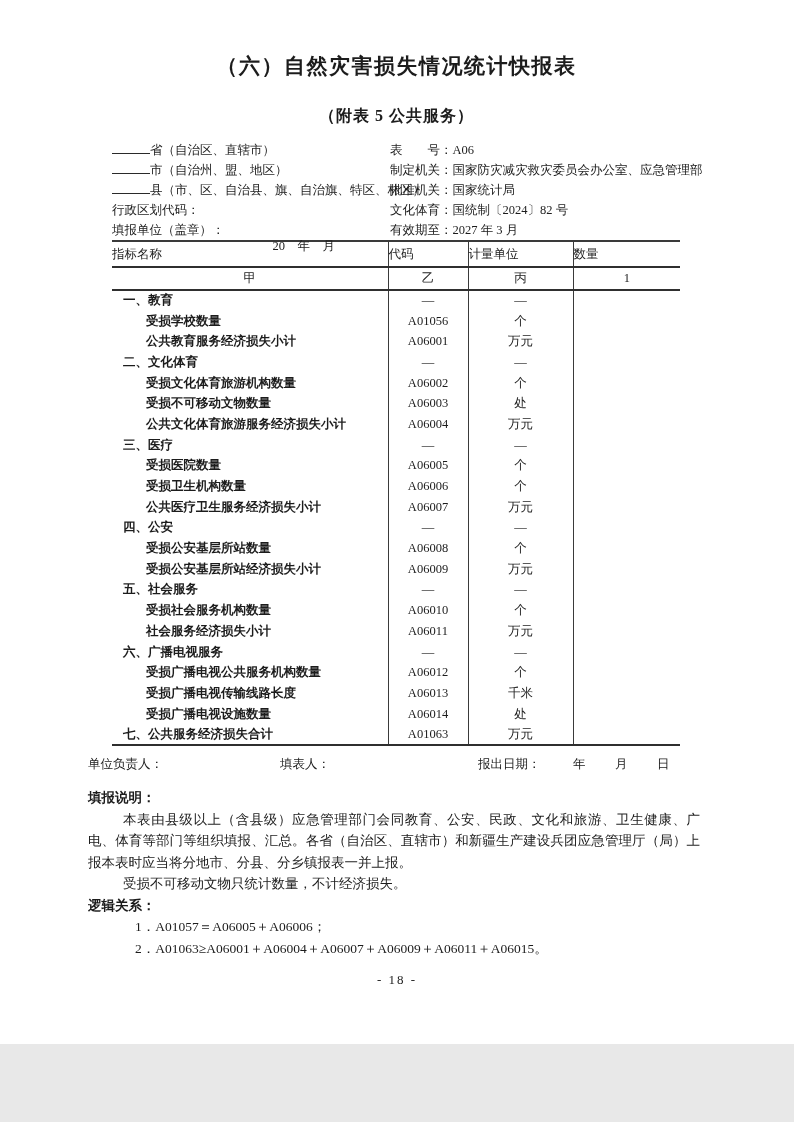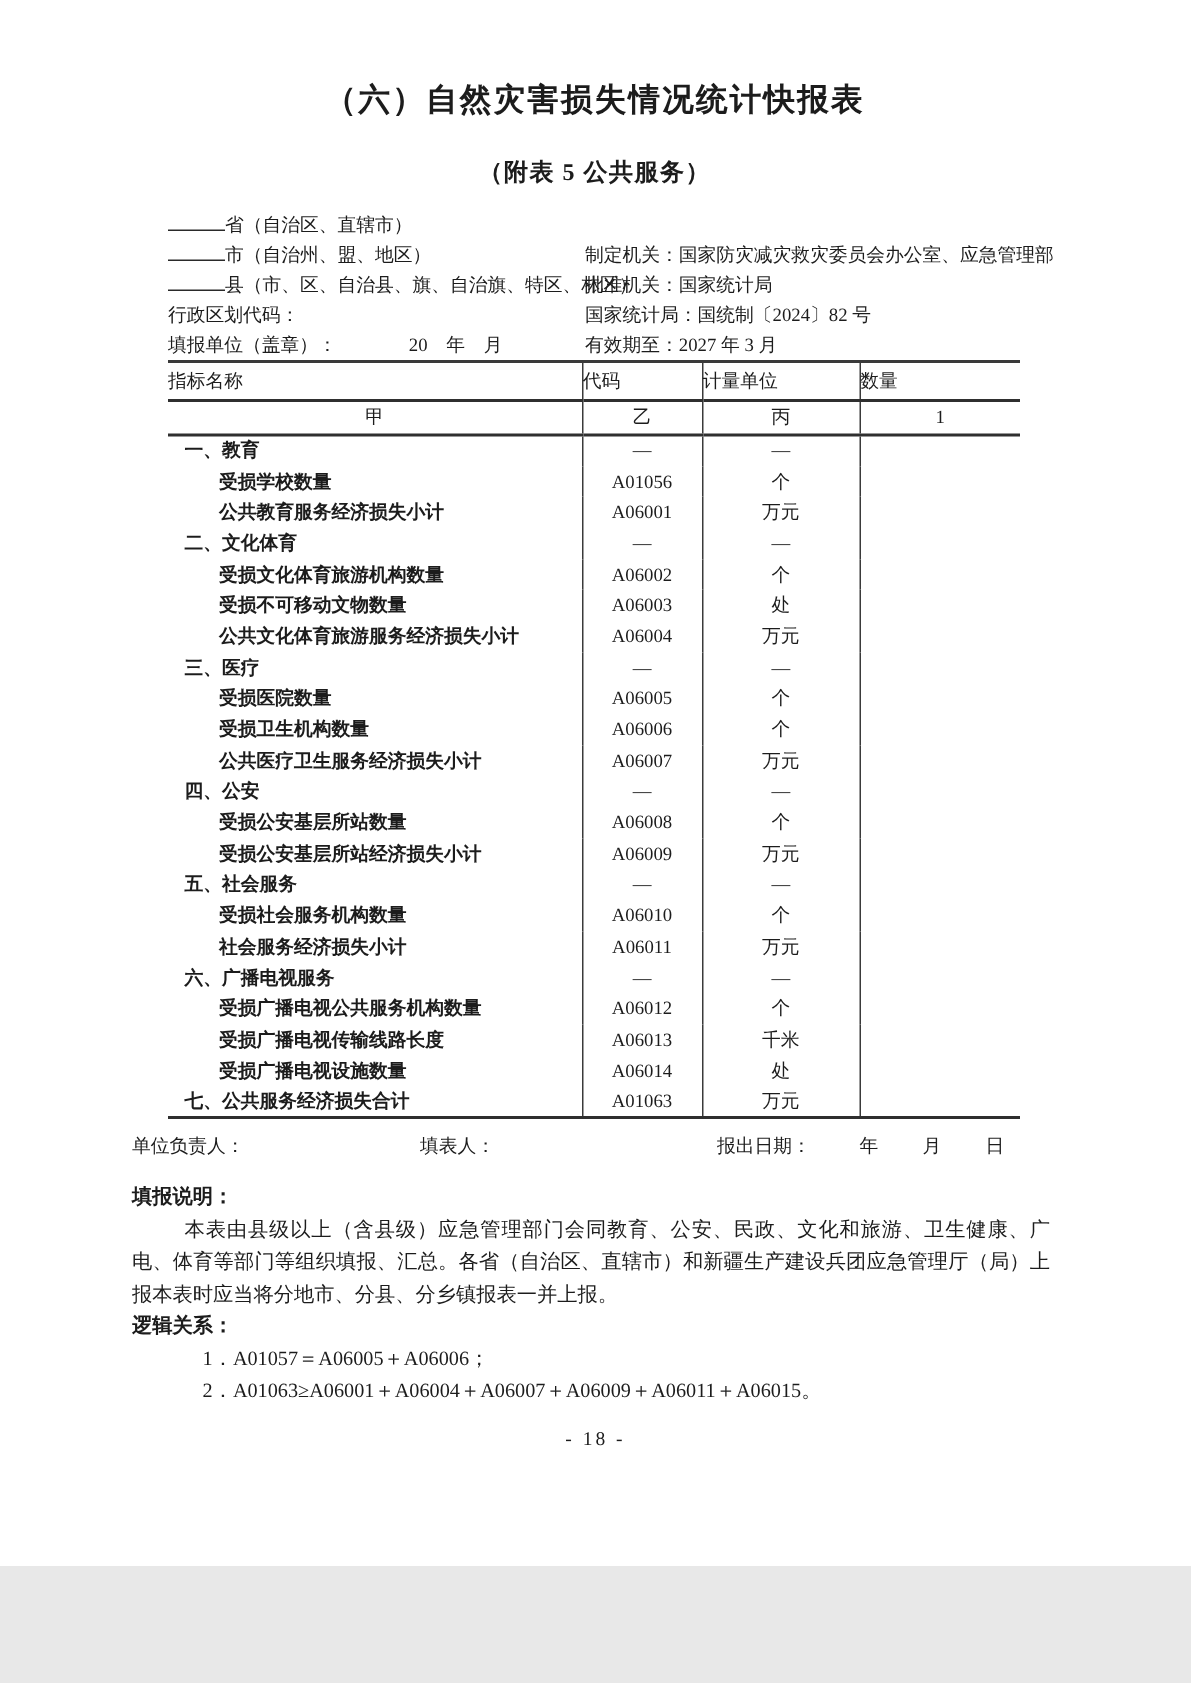--- a/index.html
+++ b/index.html
@@ -36,21 +36,21 @@
   .meta-left {
     width: 305px; padding-left: 27px;
     position: relative; flex: none;
     white-space: nowrap;
   }
   .blank-line {
     display: inline-block; width: 38px; height: 12px;
     border-bottom: 1px solid #2a2a2a;
     vertical-align: baseline;
   }
-  .meta-date { position: absolute; right: 55px; top: 0; }
+  .meta-date { position: absolute; right: 55px; top: 16px; }
   .meta-right { flex: 1; white-space: nowrap; }
 
   
   table.report {
     margin-left: 27px;
     width: 568px;
     border-collapse: collapse;
     table-layout: fixed;
     font-size: 12.5px;
     border-top: 2px solid #3a3a3a;
@@ -98,32 +98,33 @@
 
 <div class="page">
   <div class="content">
 
     <div class="title">（六）自然灾害损失情况统计快报表</div>
     <div class="subtitle">（附表 5  公共服务）</div>
 
     <div class="meta">
         <div class="meta-row">
           <div class="meta-left"><span class="blank-line"></span><span>省（自治区、直辖市）</span></div>
+          <div class="meta-right"><span>表　　号：</span><span>A06</span></div>
         </div>
         <div class="meta-row">
           <div class="meta-left"><span class="blank-line"></span><span>市（自治州、盟、地区）</span></div>
           <div class="meta-right"><span>制定机关：</span><span>国家防灾减灾救灾委员会办公室、应急管理部</span></div>
         </div>
         <div class="meta-row">
           <div class="meta-left"><span class="blank-line"></span><span>县（市、区、自治县、旗、自治旗、特区、林区）</span></div>
           <div class="meta-right"><span>批准机关：</span><span>国家统计局</span></div>
         </div>
         <div class="meta-row">
           <div class="meta-left"><span>行政区划代码：</span></div>
-          <div class="meta-right"><span>国家统计局：</span><span>国统制〔2024〕82 号</span></div>
+          <div class="meta-right"><span>文化体育：</span><span>国统制〔2024〕82 号</span></div>
         </div>
         <div class="meta-row">
           <div class="meta-left"><span>填报单位（盖章）：</span><span class="meta-date">20　年　月</span></div>
           <div class="meta-right"><span>有效期至：</span><span>2027 年 3 月</span></div>
         </div>
       </div>
 
     <table class="report">
       <colgroup>
         <col style="width:276px">
@@ -287,19 +288,20 @@
         <span style="left: 393px;">报出日期：</span>
         <span style="left: 488px;">年</span>
         <span style="left: 530px;">月</span>
         <span style="left: 572px;">日</span>
       </div>
   </div>
 
   <div class="notes" style="margin-left:88px">
     <div class="notes-heading">填报说明：</div>
     <p>本表由县级以上（含县级）应急管理部门会同教育、公安、民政、文化和旅游、卫生健康、广电、体育等部门等组织填报、汇总。各省（自治区、直辖市）和新疆生产建设兵团应急管理厅（局）上报本表时应当将分地市、分县、分乡镇报表一并上报。</p>
+    <p>受损不可移动文物只统计数量，不计经济损失。</p>
     <div class="notes-heading">逻辑关系：</div>
     <div class="logic-item">1．A01057＝A06005＋A06006；</div>
     <div class="logic-item">2．A01063≥A06001＋A06004＋A06007＋A06009＋A06011＋A06015。</div>
   </div>
 
   <div class="page-num">- 18 -</div>
 </div>
 
 </body></html>

